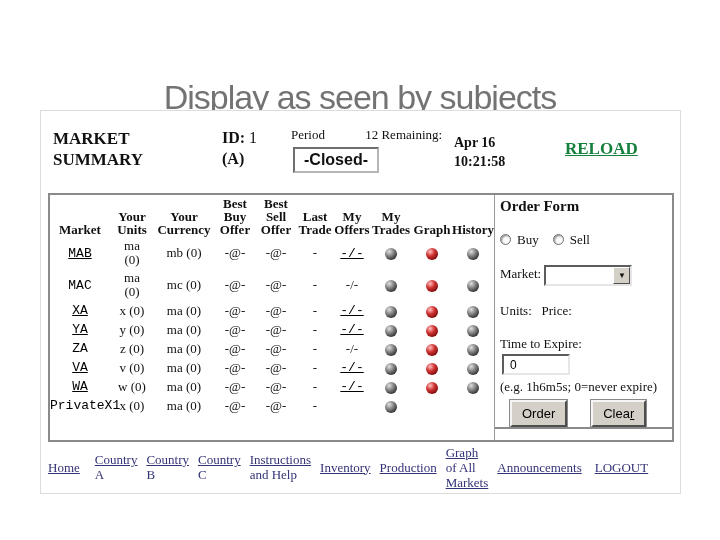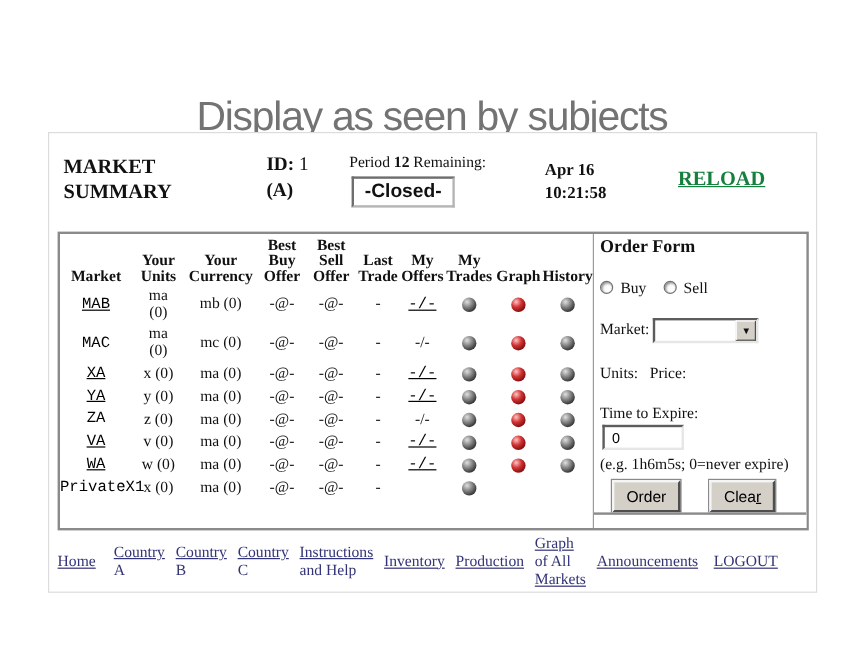--- a/index.html
+++ b/index.html
@@ -12,21 +12,21 @@
 
   .shot { position:absolute; left:40px; top:110px; width:641px; height:384px;
           background:#fff; border:1px solid #dcdcdc; font-size:13px; color:#111; }
 
   
   .hdr-market { position:absolute; left:12px; top:17px; width:110px;
                 font-weight:bold; font-size:17px; line-height:21px; }
   .hdr-id { position:absolute; left:181px; top:16px; font-size:16px; line-height:21px; }
   .hdr-id .b { font-weight:bold; }
   .hdr-period { position:absolute; left:250px; top:16px; font-size:13px; }
-  .hdr-period .b { font-weight:bold; }
+  .hdr-period .b { font-weight:normal;margin-left:37px; }
   .closed-box { display:inline-block; margin-top:4px; margin-left:2px;
                 border:2px solid #6e6e6e; border-right-color:#b5b5b5; border-bottom-color:#b5b5b5;
                 background:#fff; padding:2px 9px;
                 font-family:"Liberation Sans", sans-serif; font-size:16px; font-weight:bold; }
   .hdr-date { position:absolute; left:413px; top:22px; font-weight:bold; font-size:14px; line-height:19px; }
   .hdr-reload { position:absolute; left:524px; top:28px; font-weight:bold; font-size:17px;
                 color:#15803d; text-decoration:underline; cursor:pointer; }
 
   
   .main-table { position:absolute; left:7px; top:82px; width:626px; height:249px;

